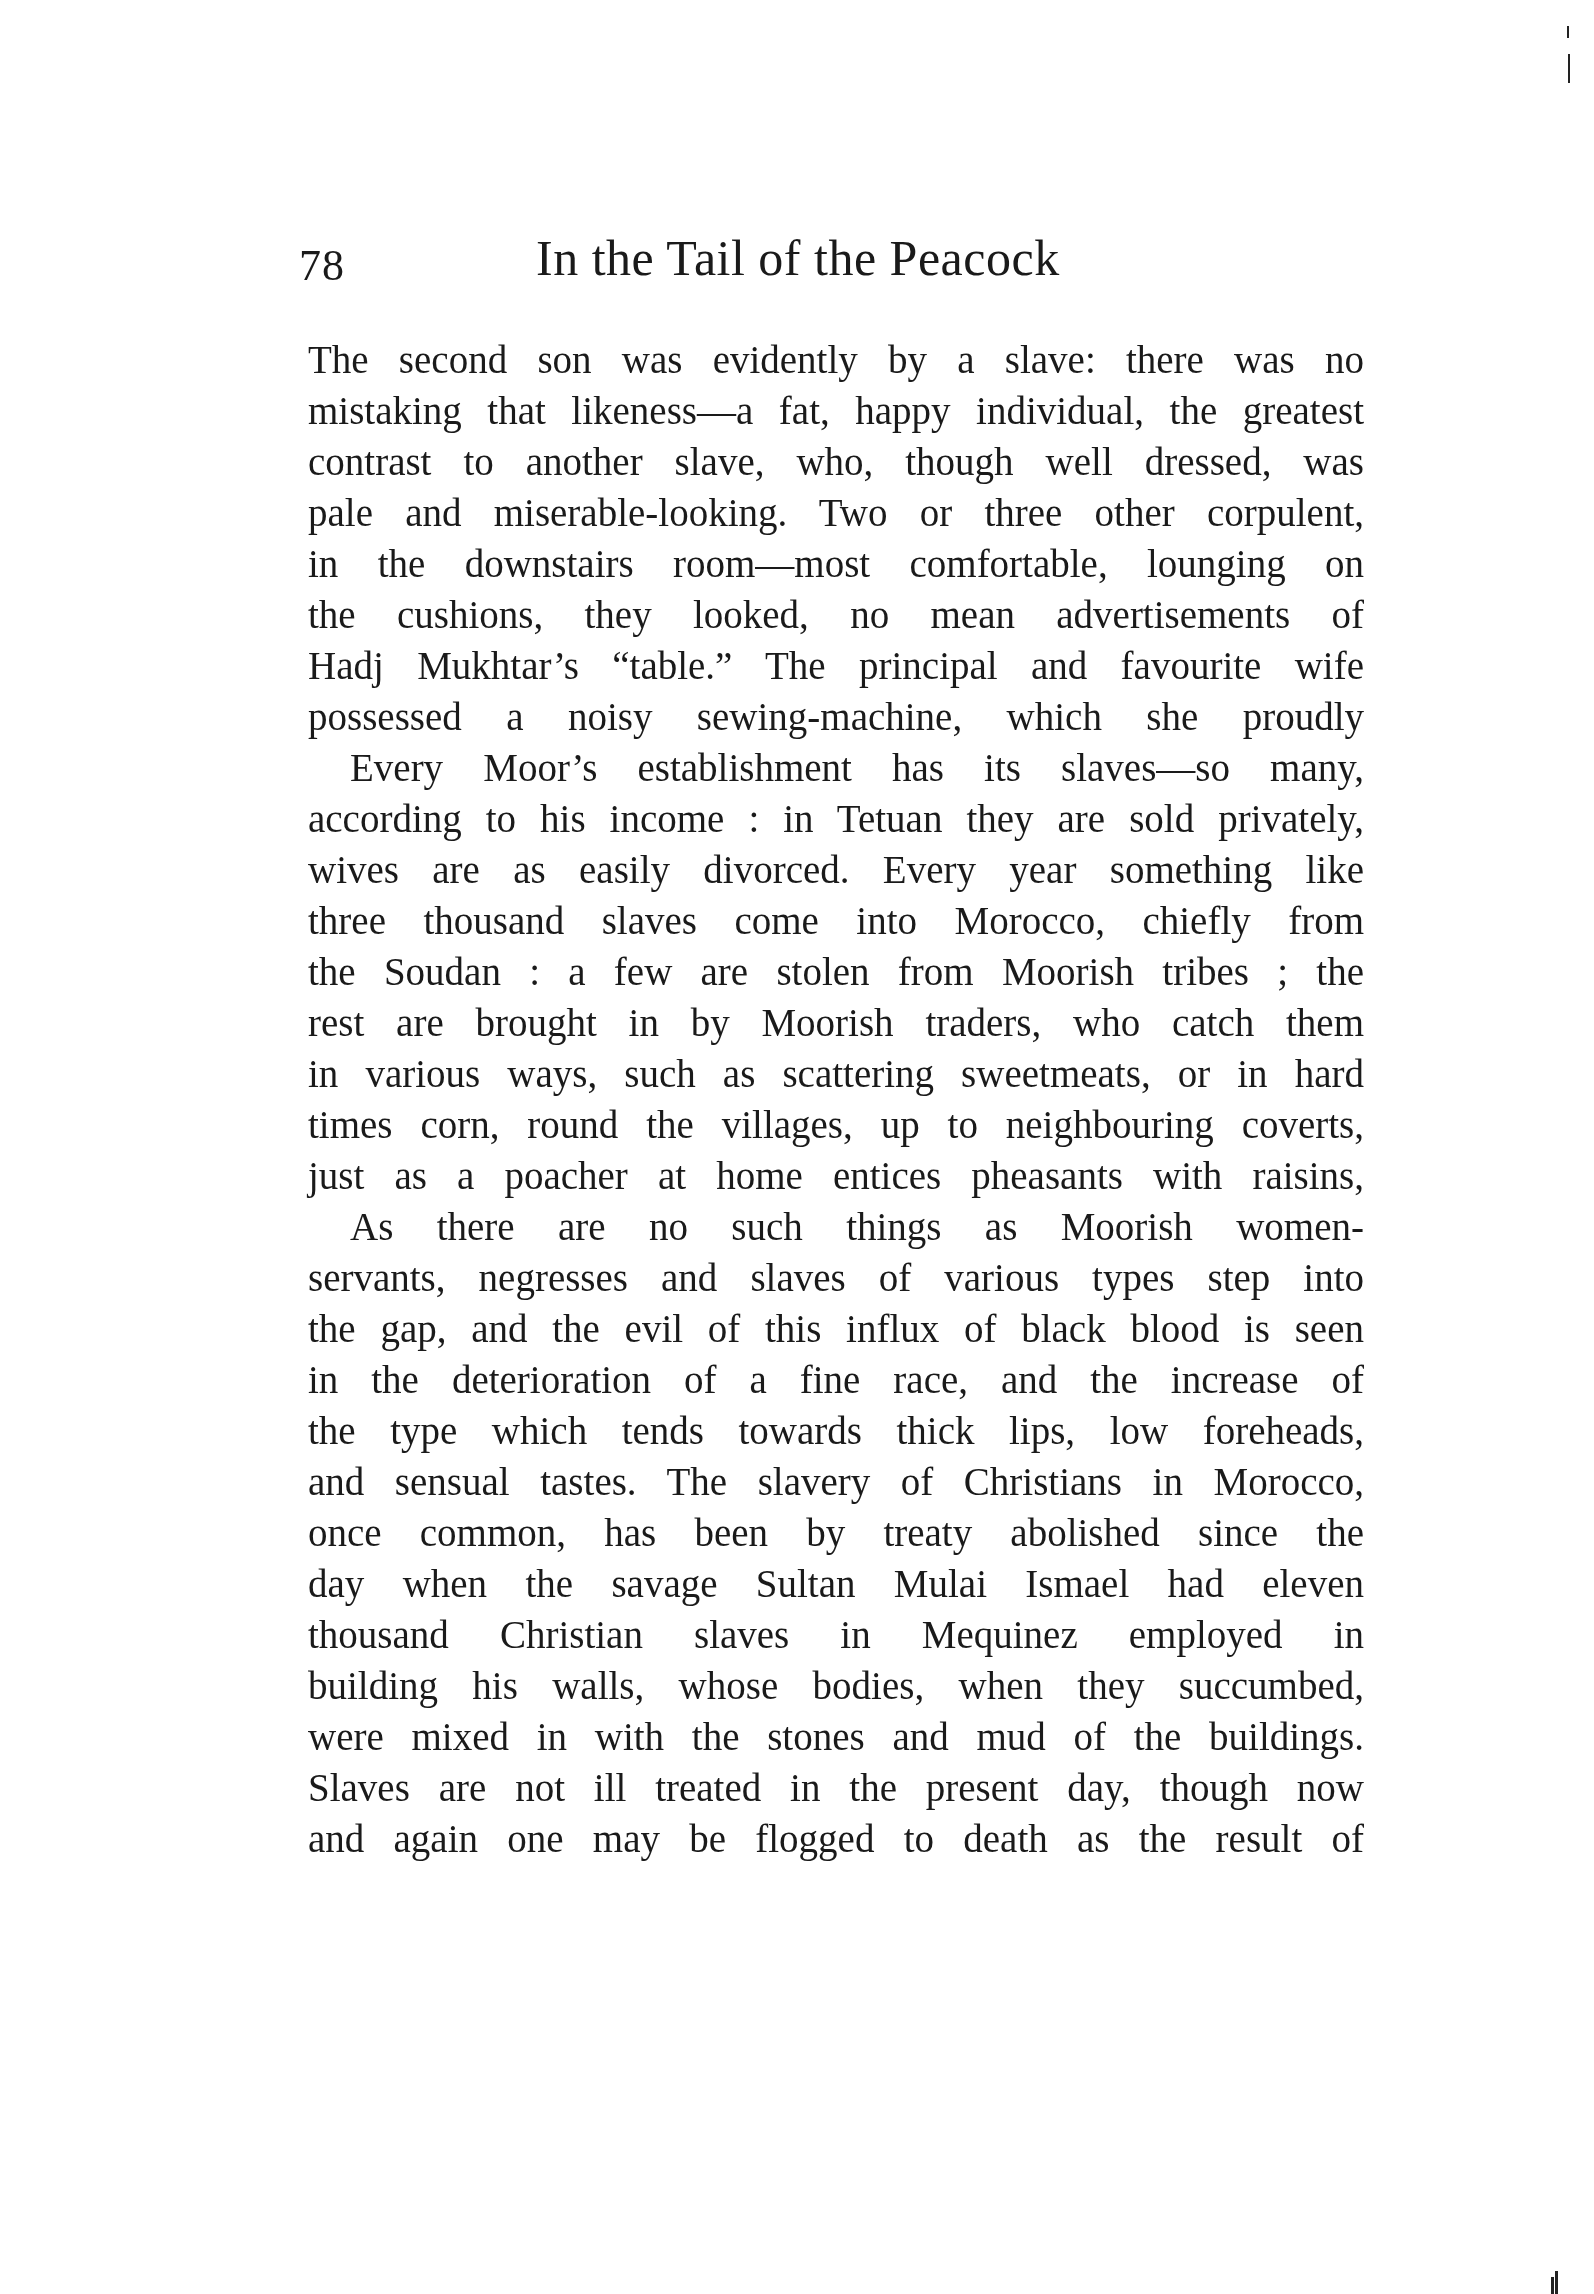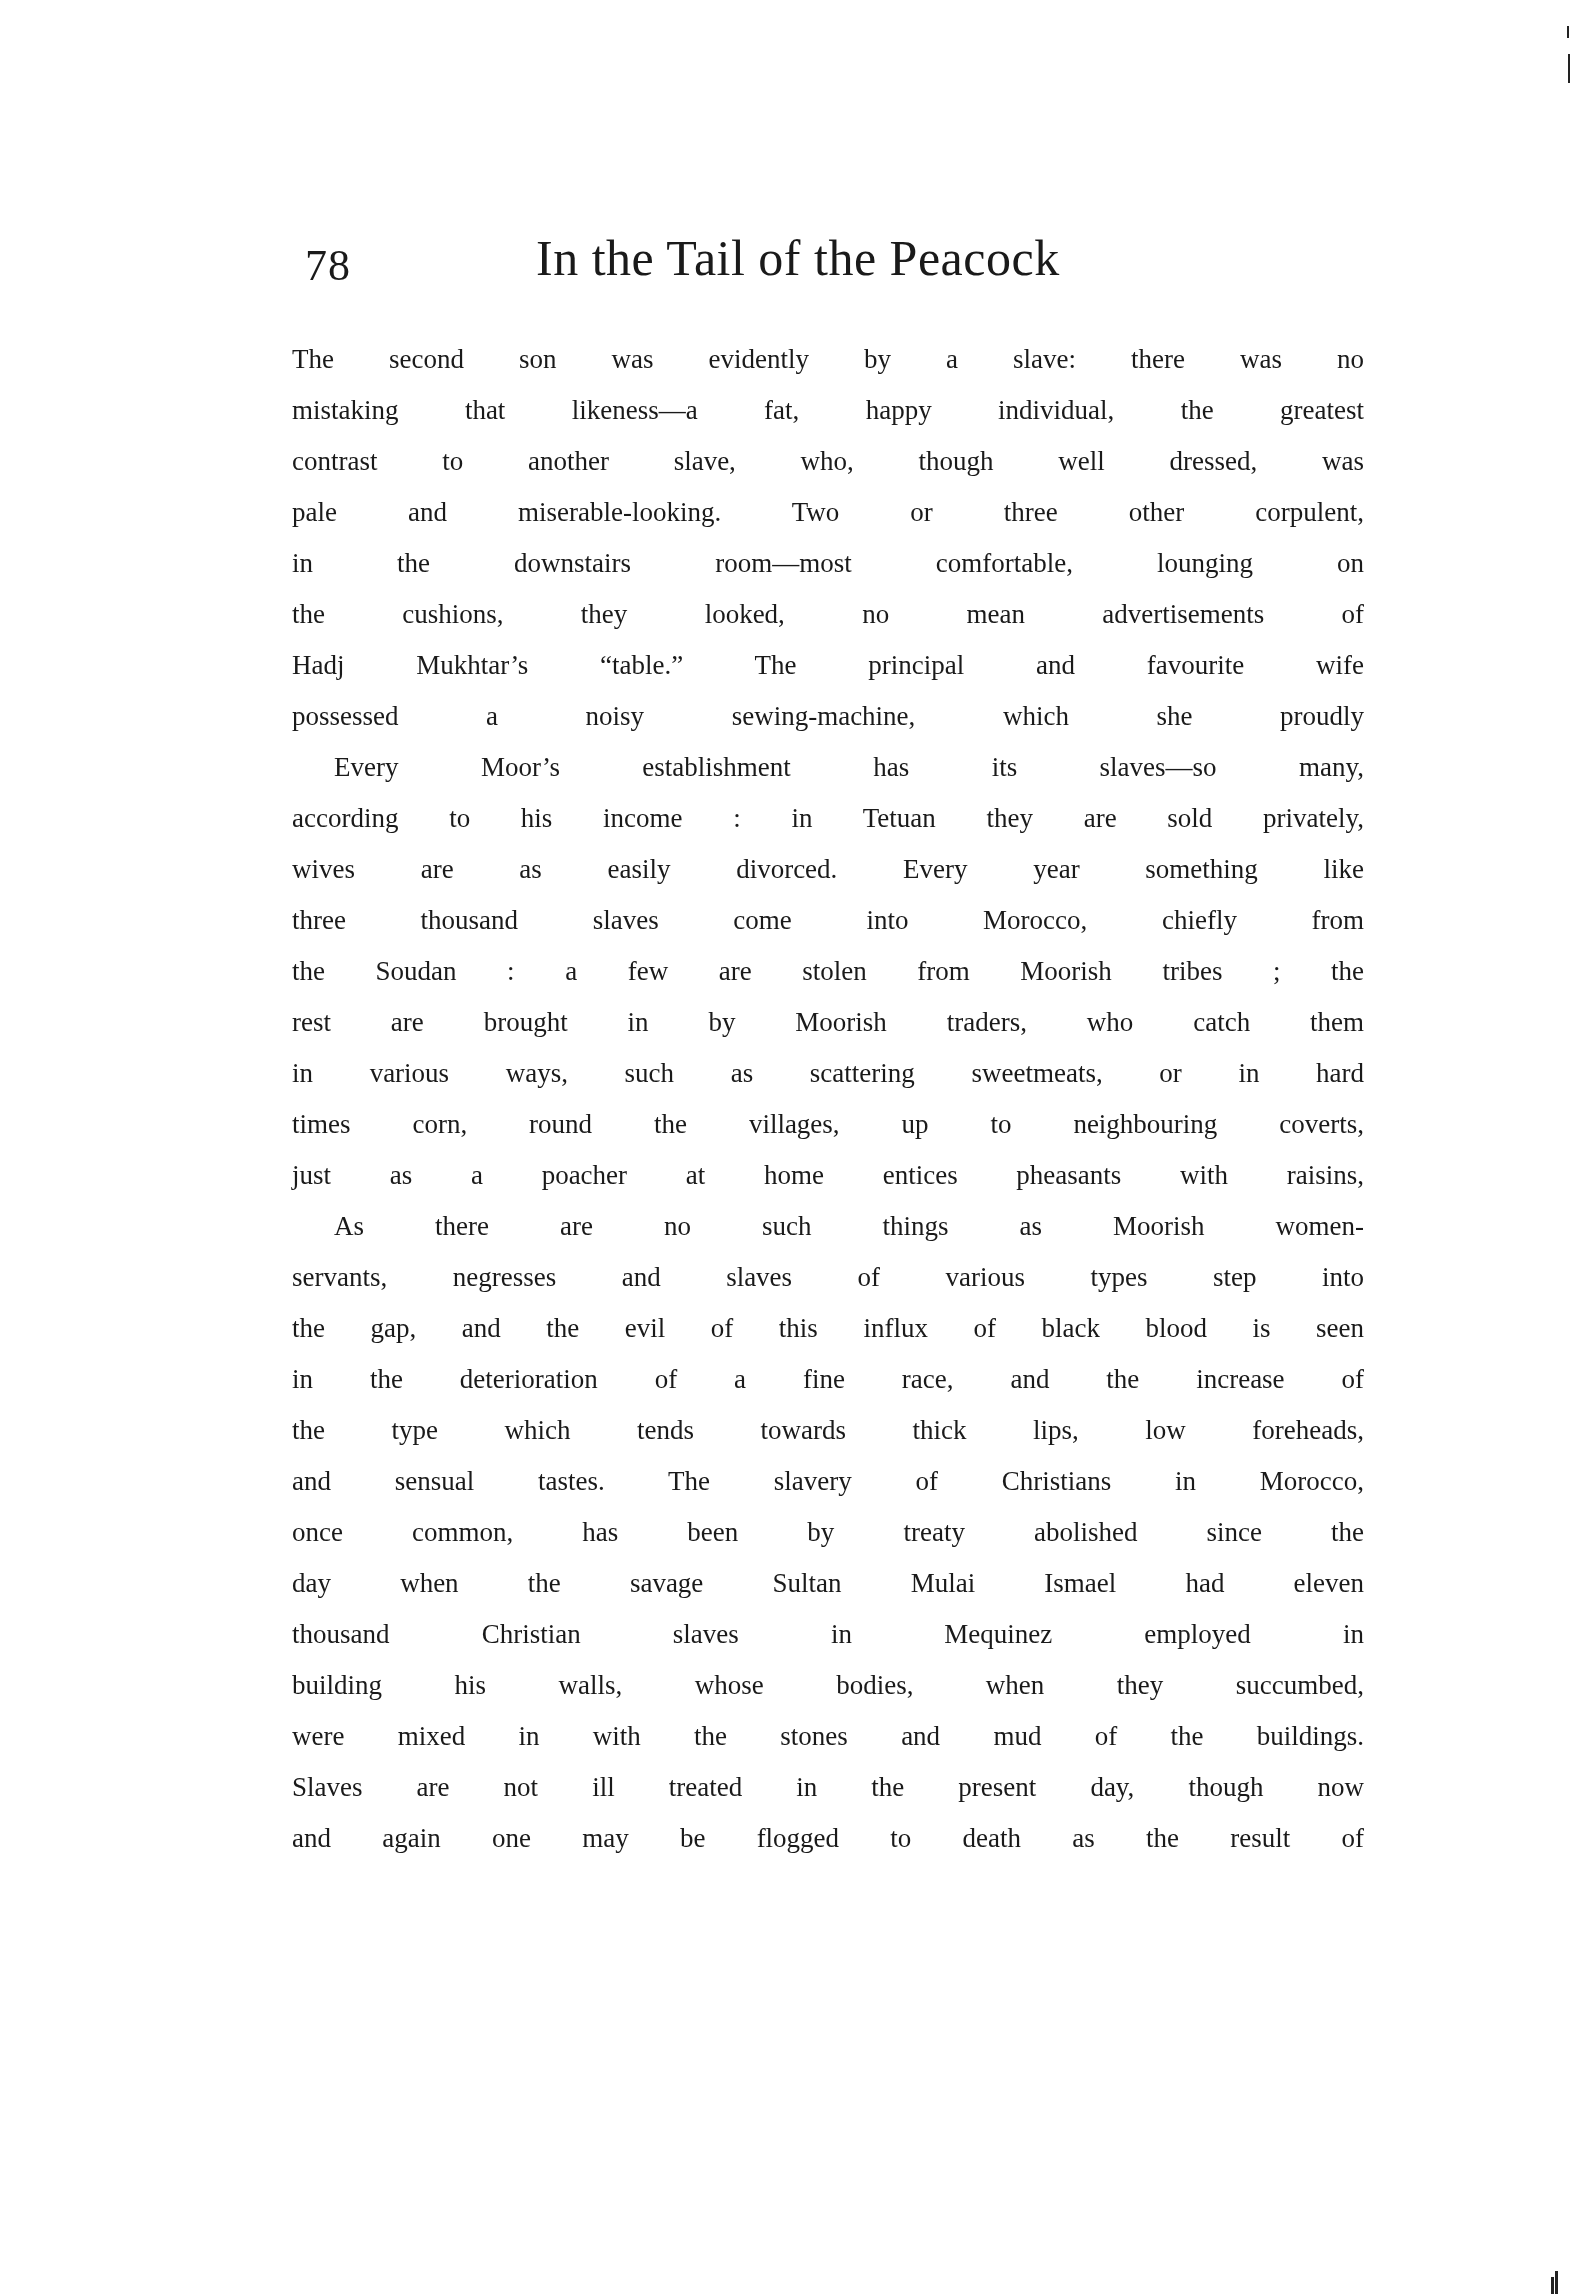--- a/index.html
+++ b/index.html
@@ -22,21 +22,21 @@
     }
     .running-head {
       position: absolute;
       left: 288px;
       top: 227px;
       width: 1076px;
       height: 67px;
     }
     .page-number {
       position: absolute;
-      left: 17px;
+      left: 11px;
       top: 9.6px;
       font-size: 44px;
       line-height: 58px;
       letter-spacing: 1px;
     }
     .running-title {
       position: absolute;
       left: 248px;
       top: 1px;
       font-size: 50px;
@@ -46,24 +46,25 @@
     .body-text {
       position: absolute;
       left: 292px;
       top: 334px;
       width: 1072px;
     }
     .line {
       display: block;
       height: 51px;
       line-height: 51px;
-      font-size: 27px;
+      font-size: 39px;
       white-space: nowrap;
       text-align: justify;
       text-align-last: justify;
+      margin-left: 16px;
     }
     .line.last {
       text-align-last: left;
     }
     .line.indent {
       padding-left: 42px;
     }
     .artifact {
       position: absolute;
       background: #222;

